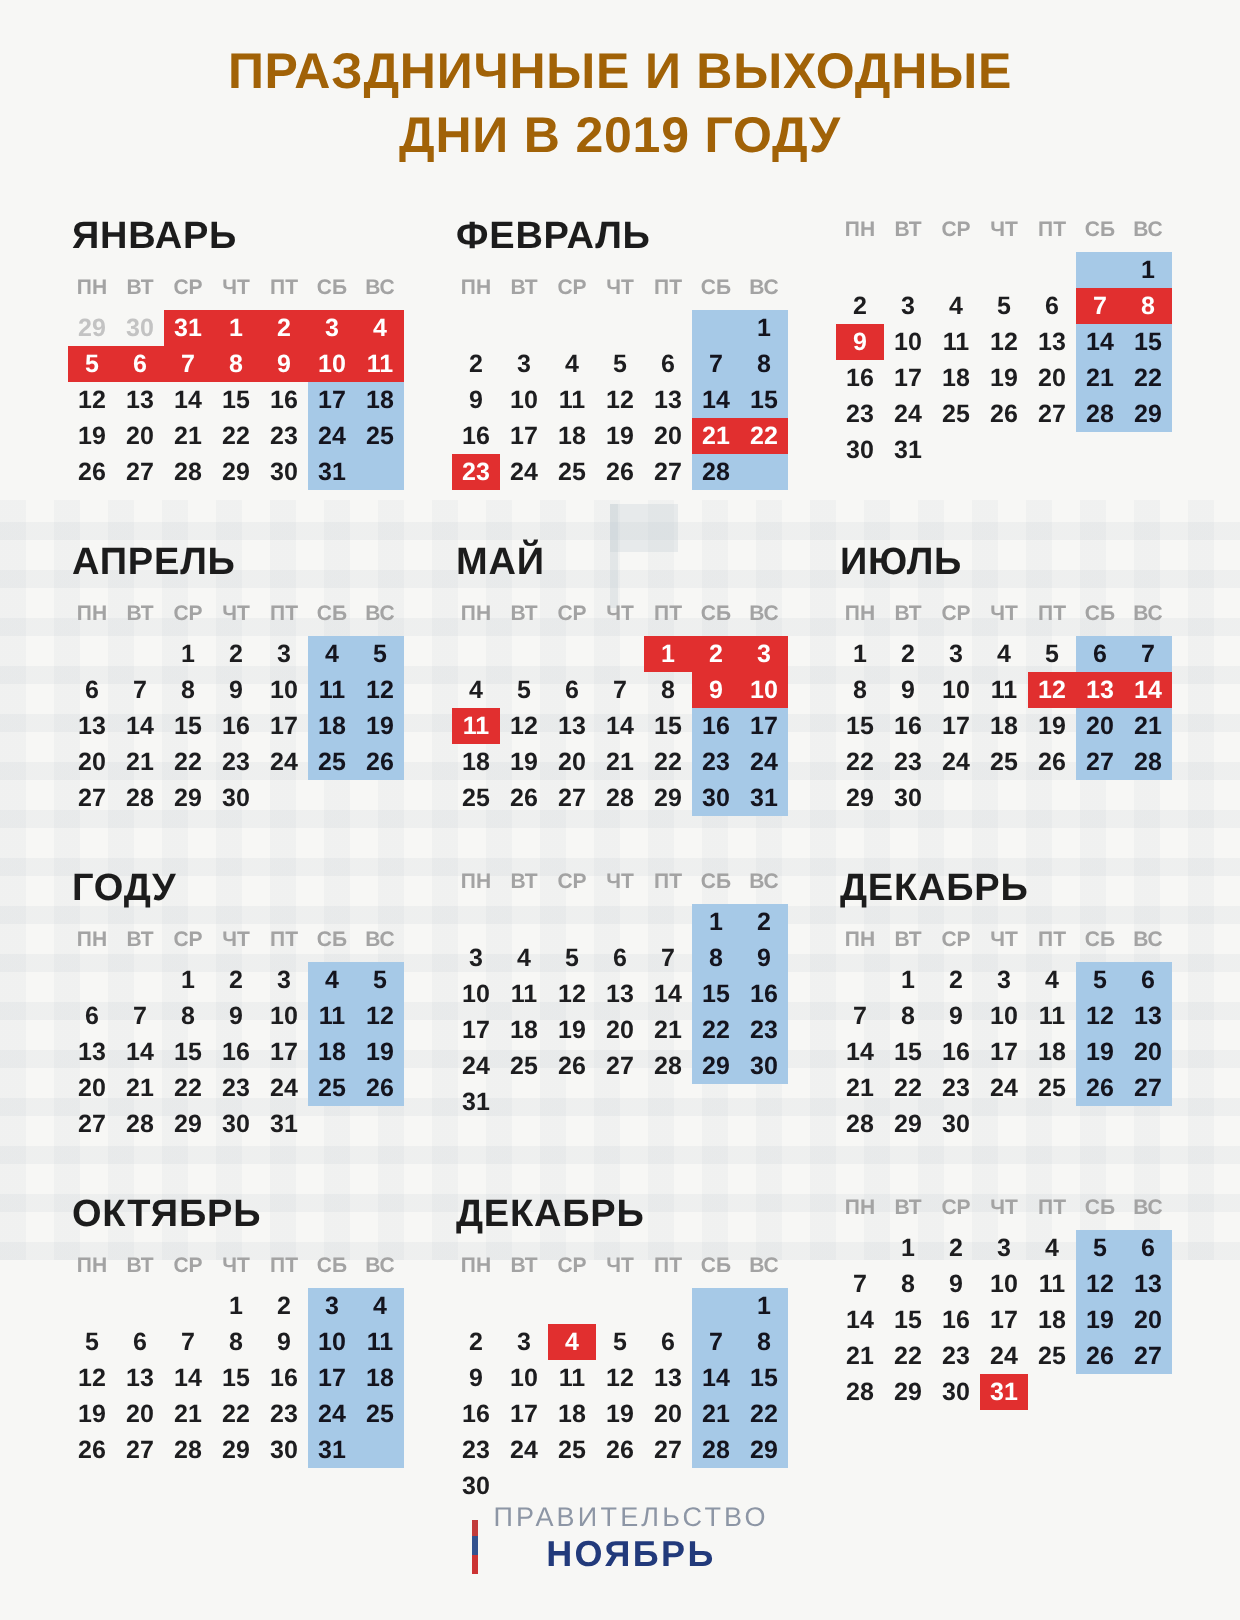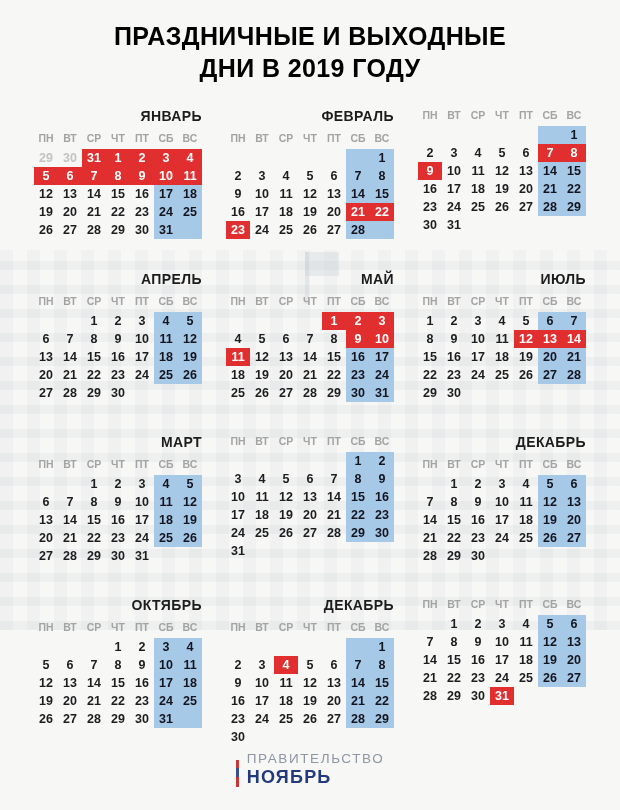--- a/index.html
+++ b/index.html
@@ -38,40 +38,39 @@
   }
   .content { position: relative; z-index: 1; }
 
   .title {
     padding-top: 20px;
     text-align: center;
     font-size: 25px;
     line-height: 1.28;
     font-weight: 800;
     letter-spacing: 0.4px;
-    color: #000000;
+    color: #a16207;
     white-space: pre-line;
   }
 
   .months-grid {
     width: 552px;
     margin: 24px auto 0 auto;
     display: grid;
     grid-template-columns: repeat(3, 168px);
     column-gap: 24px;
     row-gap: 10px;
   }
   .month { height: 153px; }
   .month-name {
-    font-size: 14px;
+    font-size: 19px;
     font-weight: 800;
     color: #1c1c1c;
     letter-spacing: 0.4px;
     margin: 0 0 7px 2px;
-    text-align: right;
   }
   .weekday-row {
     display: grid;
     grid-template-columns: repeat(7, 24px);
     height: 15px;
     margin-bottom: 3px;
   }
   .weekday {
     font-size: 10.5px;
     font-weight: 700;
@@ -95,20 +94,21 @@
   .day.red  { background: var(--red, #e12f2f);  color: #ffffff; }
   .day.blue { background: var(--blue, #a6c9e7); color: #14141e; }
 
   .logo {
     position: absolute;
     left: 0; right: 0;
     bottom: 22px;
     display: flex;
     justify-content: center;
     z-index: 1;
+    text-align: center;
   }
   .logo-inner { display: flex; align-items: flex-start; }
   .logo-bar {
     width: 3px; height: 27px;
     margin: 9px 8px 0 0;
     background: linear-gradient(180deg,
       #c23b3b 0%, #c23b3b 30%,
       #33528f 30%, #33528f 64%,
       #cc3333 64%, #cc3333 100%);
   }
@@ -482,21 +482,21 @@
             <div class="day">29</div>
             <div class="day">30</div>
             <div class="day"></div>
             <div class="day"></div>
             <div class="day"></div>
             <div class="day"></div>
             <div class="day"></div>
           </div>
         </div>
         <div class="month">
-          <div class="month-name">МАРТ</div>
+          <div class="month-name">ГОДУ</div>
           <div class="weekday-row">
             <div class="weekday">ПН</div>
             <div class="weekday">ВТ</div>
             <div class="weekday">СР</div>
             <div class="weekday">ЧТ</div>
             <div class="weekday">ПТ</div>
             <div class="weekday">СБ</div>
             <div class="weekday">ВС</div>
           </div>
           <div class="week">

